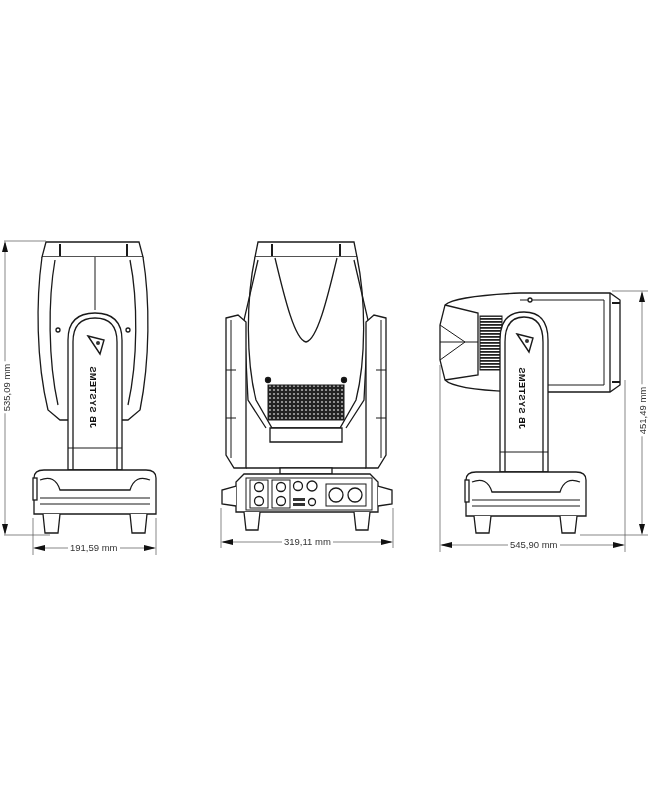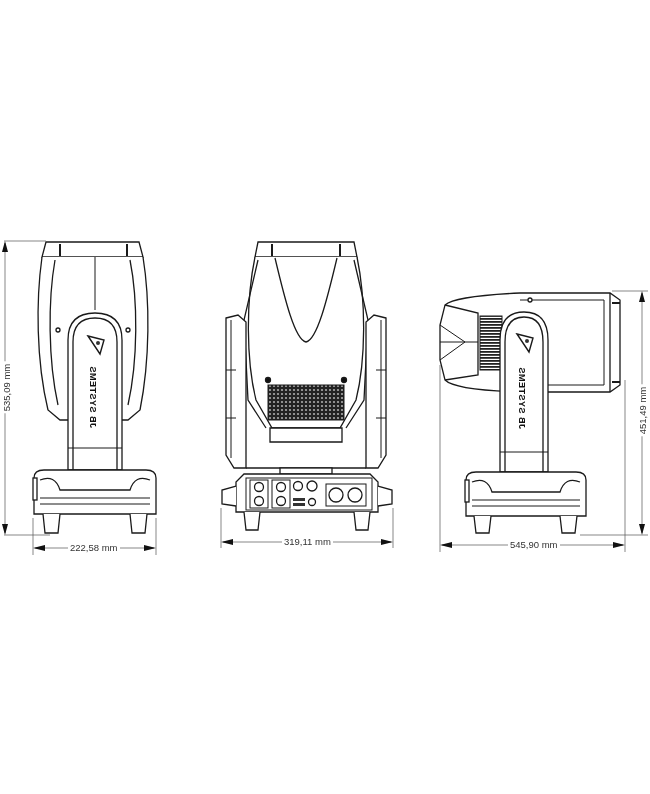--- a/index.html
+++ b/index.html
@@ -180,18 +180,18 @@
       <line x1="642" y1="293" x2="642" y2="533"></line>
       <polygon points="642,291 639,302 645,302" stroke="none"></polygon>
       <polygon points="642,535 639,524 645,524" stroke="none"></polygon>
     </g>
   </svg>
 
   <div class="logo-text" style="left:62px; top:392px;">JB SYSTEMS</div>
   <div class="logo-text" style="left:491px; top:393px;">JB SYSTEMS</div>
 
   <div class="dim-label vert" style="left:-19px; top:382px;">535,09 mm</div>
-  <div class="dim-label" style="left:68px; top:542px;">222,58 mm</div>
+  <div class="dim-label" style="left:68px; top:542px;">191,59 mm</div>
   <div class="dim-label" style="left:282px; top:536px;text-align:center;">319,11 mm</div>
   <div class="dim-label" style="left:508px; top:539px;">545,90 mm</div>
   <div class="dim-label vert" style="left:617px; top:405px;">451,49 mm</div>
 
 </div>
 
 </body></html>

